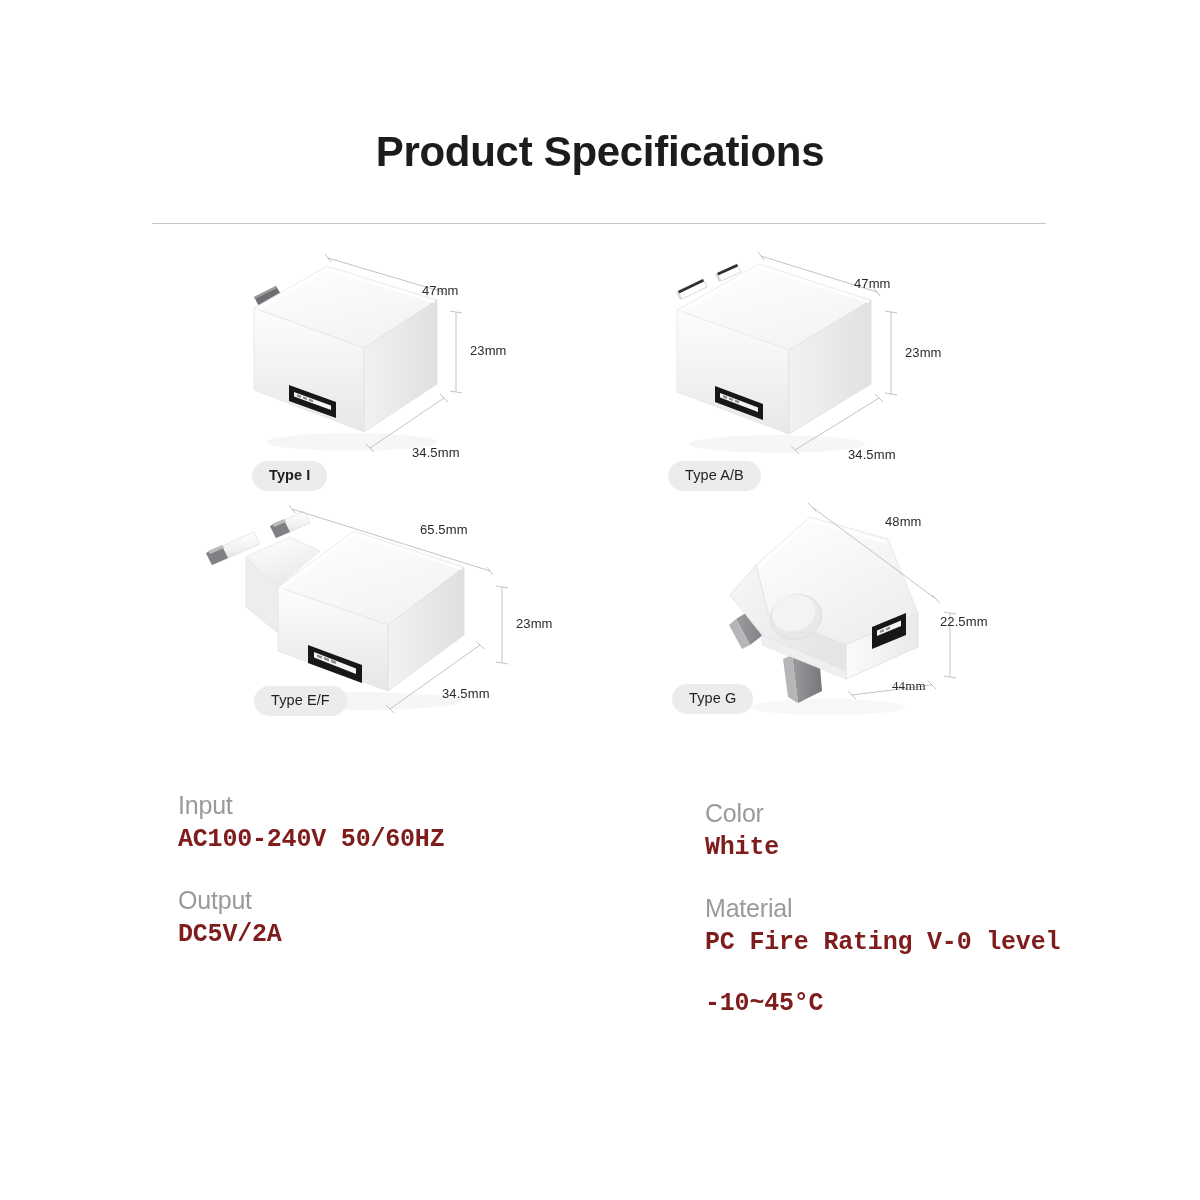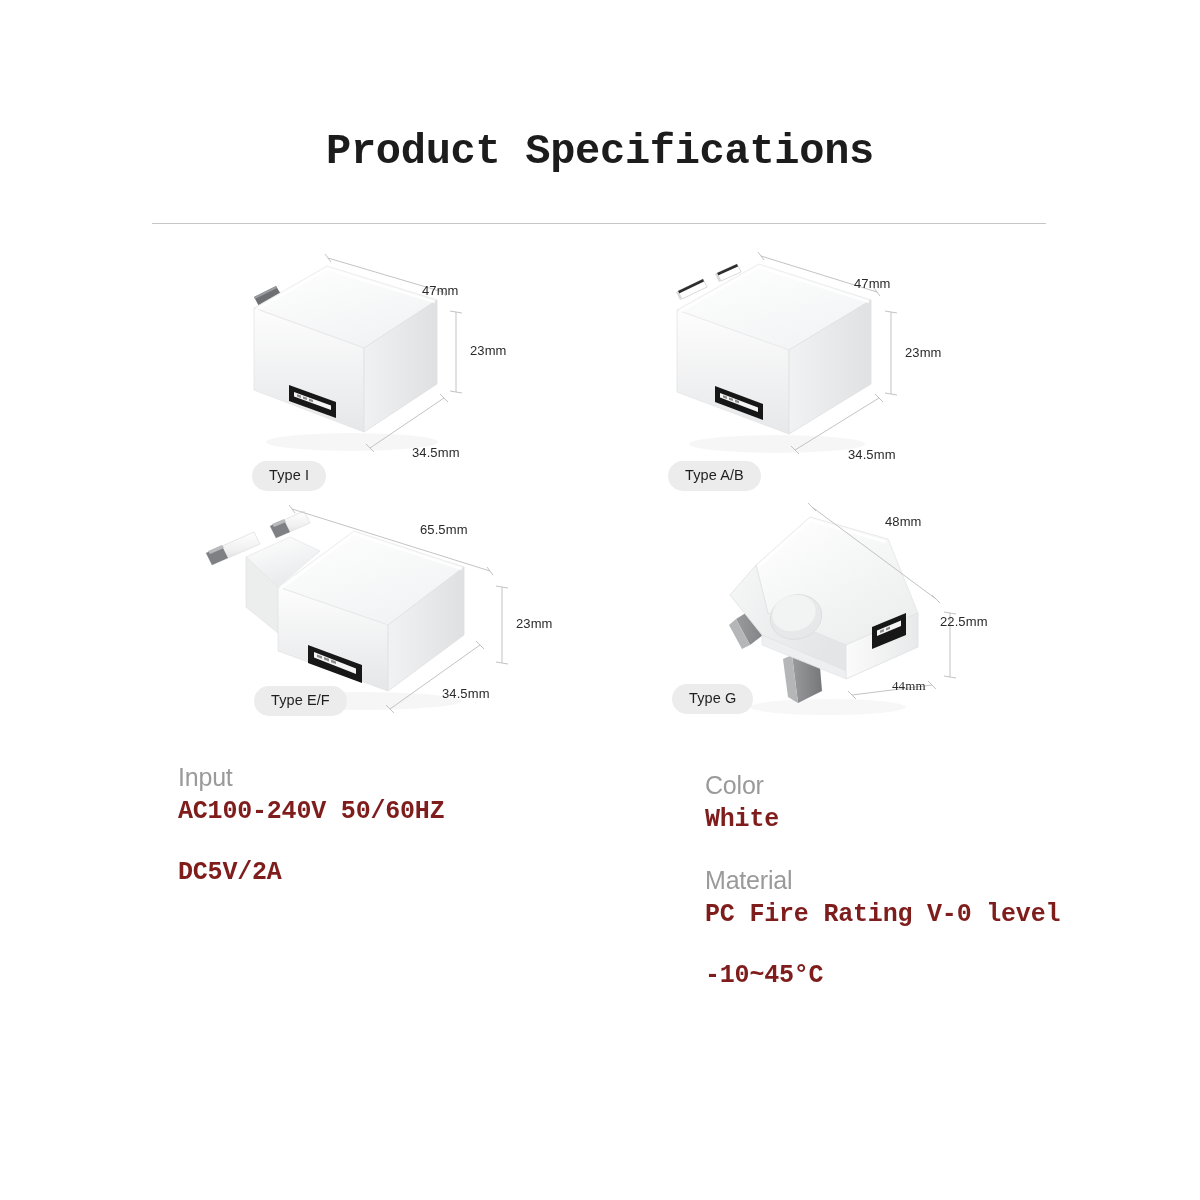--- a/index.html
+++ b/index.html
@@ -20,21 +20,20 @@
   .page-title {
     position: absolute;
     left: 0;
     top: 128px;
     width: 1200px;
     text-align: center;
     font-size: 42px;
     font-weight: bold;
     color: #1c1c1c;
     letter-spacing: -0.3px;
-    font-family: Liberation Mono, monospace;
   }
   .title-divider {
     position: absolute;
     left: 152px;
     top: 223px;
     width: 894px;
     height: 1px;
     background: #c6c6c6;
   }
 
@@ -76,21 +75,21 @@
     color: #2a2a2a;
     white-space: nowrap;
     line-height: 1;
     letter-spacing: 0.1px;
   }
 
   
   .spec-col {
     position: absolute;
   }
-  .spec-group { margin-bottom: 28px; }
+  .spec-group { margin-bottom: 28px; margin-top: 28px; }
   .spec-group:last-child { margin-bottom: 0; }
   .spec-label {
     font-size: 25px;
     font-weight: normal;
     color: #9a9a9a;
     line-height: 1.25;
     letter-spacing: -0.2px;
   }
   .spec-value {
     font-size: 25px;
@@ -169,21 +168,21 @@
         <path d="M208,142 L216,150"></path>
       </g>
     </svg>
   </div>
 
   <div class="dim-label" style="left:190px; top:32px;">47mm</div>
   <div class="dim-label" style="left:238px; top:92px;">23mm</div>
   <div class="dim-label" style="left:180px; top:194px;">34.5mm</div>
 </div>
 
-<div class="type-pill" style="left:252px; top:461px;">Type I</div>
+<div class="type-pill" style="left:252px; top:461px;font-weight:bold;">Type I</div>
 
 <div class="product-cell" style="left:655px; top:248px; width:310px; height:245px;">
 
   <div class="stage">
     <svg viewBox="0 0 310 245" preserveAspectRatio="none">
       <defs>
         <linearGradient id="ab-top" x1="0" y1="0" x2="0.6" y2="1">
           <stop offset="0" stop-color="#ffffff"></stop>
           <stop offset="1" stop-color="#f3f4f5"></stop>
         </linearGradient>
@@ -402,20 +401,21 @@
 <div class="type-pill" style="left:672px; top:684px;">Type G</div>
 
 <div class="spec-col" style="left:178px; top:762px; width:490px;">
 
   <div class="spec-group">
     <div class="spec-label">Input</div>
     <div class="spec-value">AC100-240V 50/60HZ</div>
   </div>
 
   <div class="spec-group">
+    <div class="spec-label">Output</div>
     <div class="spec-value">DC5V/2A</div>
   </div>
 
 </div>
 
 <div class="spec-col" style="left:705px; top:770px; width:420px;">
 
   <div class="spec-group">
     <div class="spec-label">Color</div>
     <div class="spec-value">White</div>

